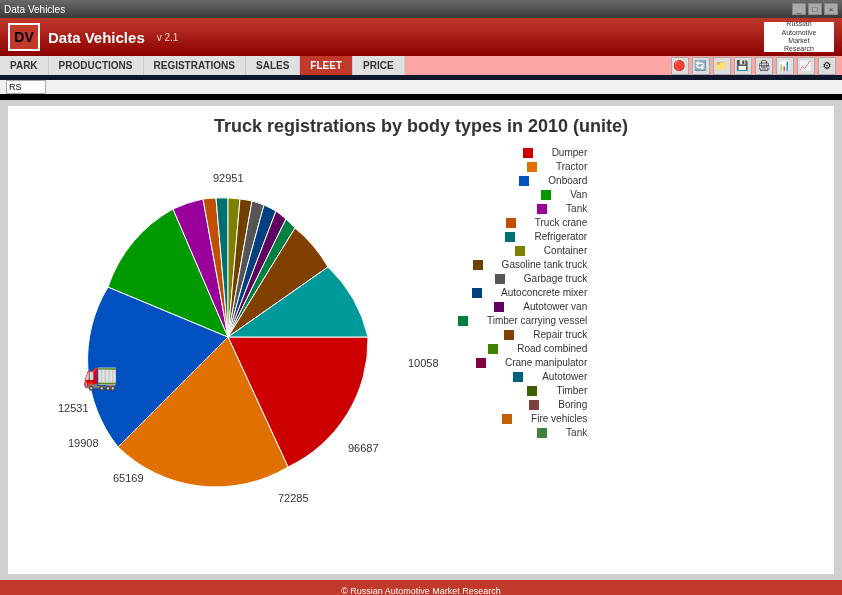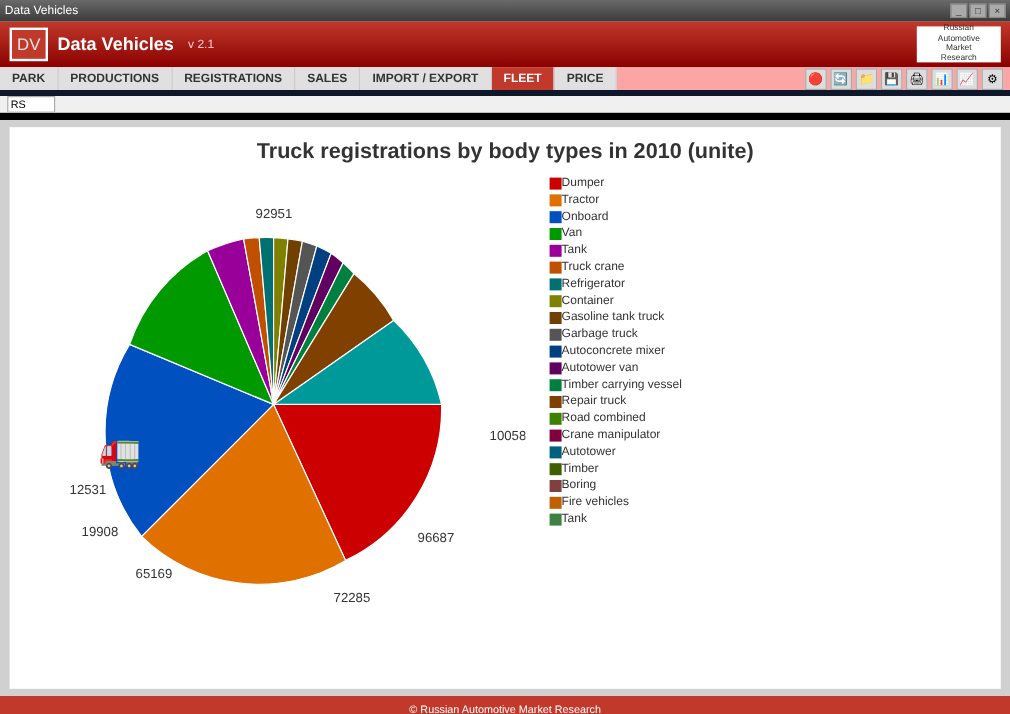--- a/index.html
+++ b/index.html
@@ -55,22 +55,22 @@
       width: 32px;
       height: 28px;
       background: #c0392b;
       border: 2px solid #fff;
       display: flex;
       align-items: center;
       justify-content: center;
     }
     .app-logo-inner {
       font-size: 14px;
-      font-weight: normal;
-      color: #e5e5e5;
+      font-weight: bold;
+      color: #000000;
     }
     .app-title {
       color: #fff;
       font-size: 15px;
       font-weight: bold;
     }
     .app-version {
       color: #ffcccc;
       font-size: 10px;
       margin-left: 4px;
@@ -192,21 +192,22 @@
       display: flex;
       flex-direction: column;
       gap: 3px;
       font-size: 10px;
       color: #333;
       padding-top: 10px;
     }
     .legend-item {
       display: flex;
       align-items: center;
-      gap: 0;
+      gap: 19px;
+      justify-content: flex-end;
     }
     .legend-color {
       width: 10px;
       height: 10px;
       flex-shrink: 0;
     }
 
     
     .footer {
       height: 22px;
@@ -243,21 +244,20 @@
       <div class="brand-text">Russian<br>Automotive<br>Market<br>Research</div>
     </div>
   </div>
 </div>
 
 <div class="menu-bar">
   <div class="menu-item">PARK</div>
   <div class="menu-item">PRODUCTIONS</div>
   <div class="menu-item">REGISTRATIONS</div>
   <div class="menu-item">SALES</div>
-  <div class="menu-item">IMPORT / EXPORT</div>
   <div class="menu-item active">FLEET</div>
   <div class="menu-item">PRICE</div>
   <div class="toolbar-right">
     <div class="toolbar-btn">🔴</div>
     <div class="toolbar-btn">🔄</div>
     <div class="toolbar-btn">📁</div>
     <div class="toolbar-btn">💾</div>
     <div class="toolbar-btn">🖨</div>
     <div class="toolbar-btn">📊</div>
     <div class="toolbar-btn">📈</div>

